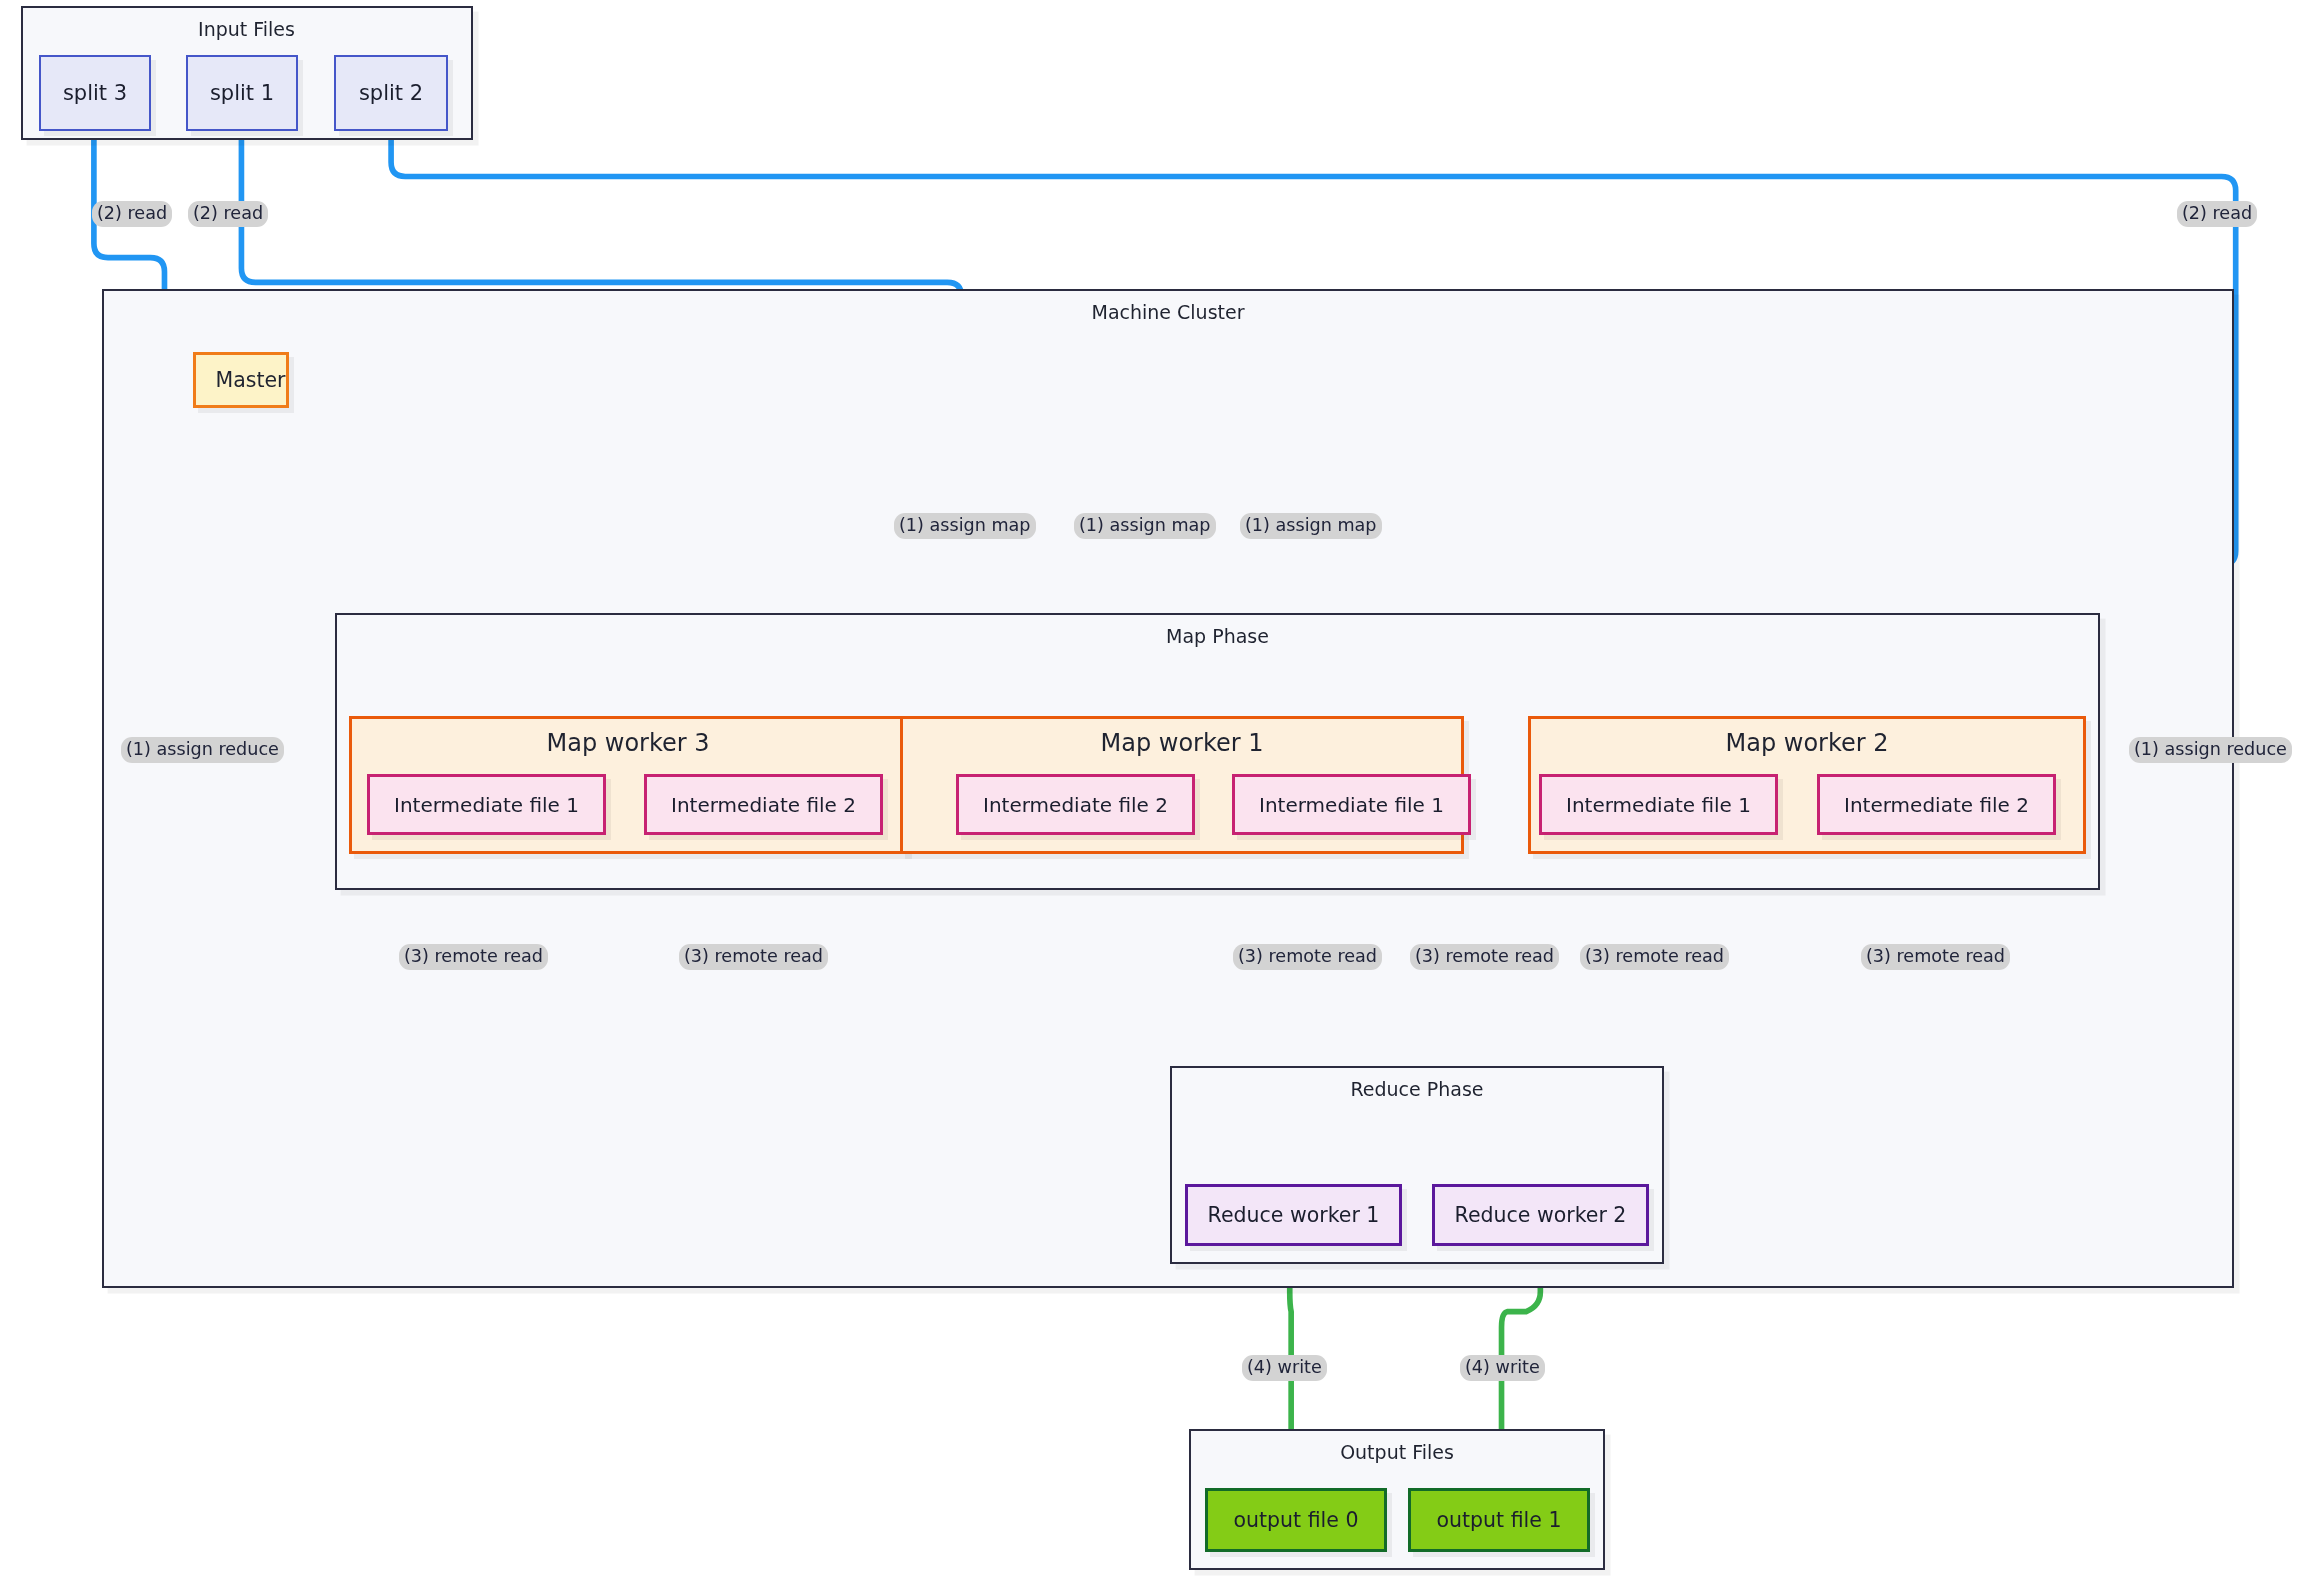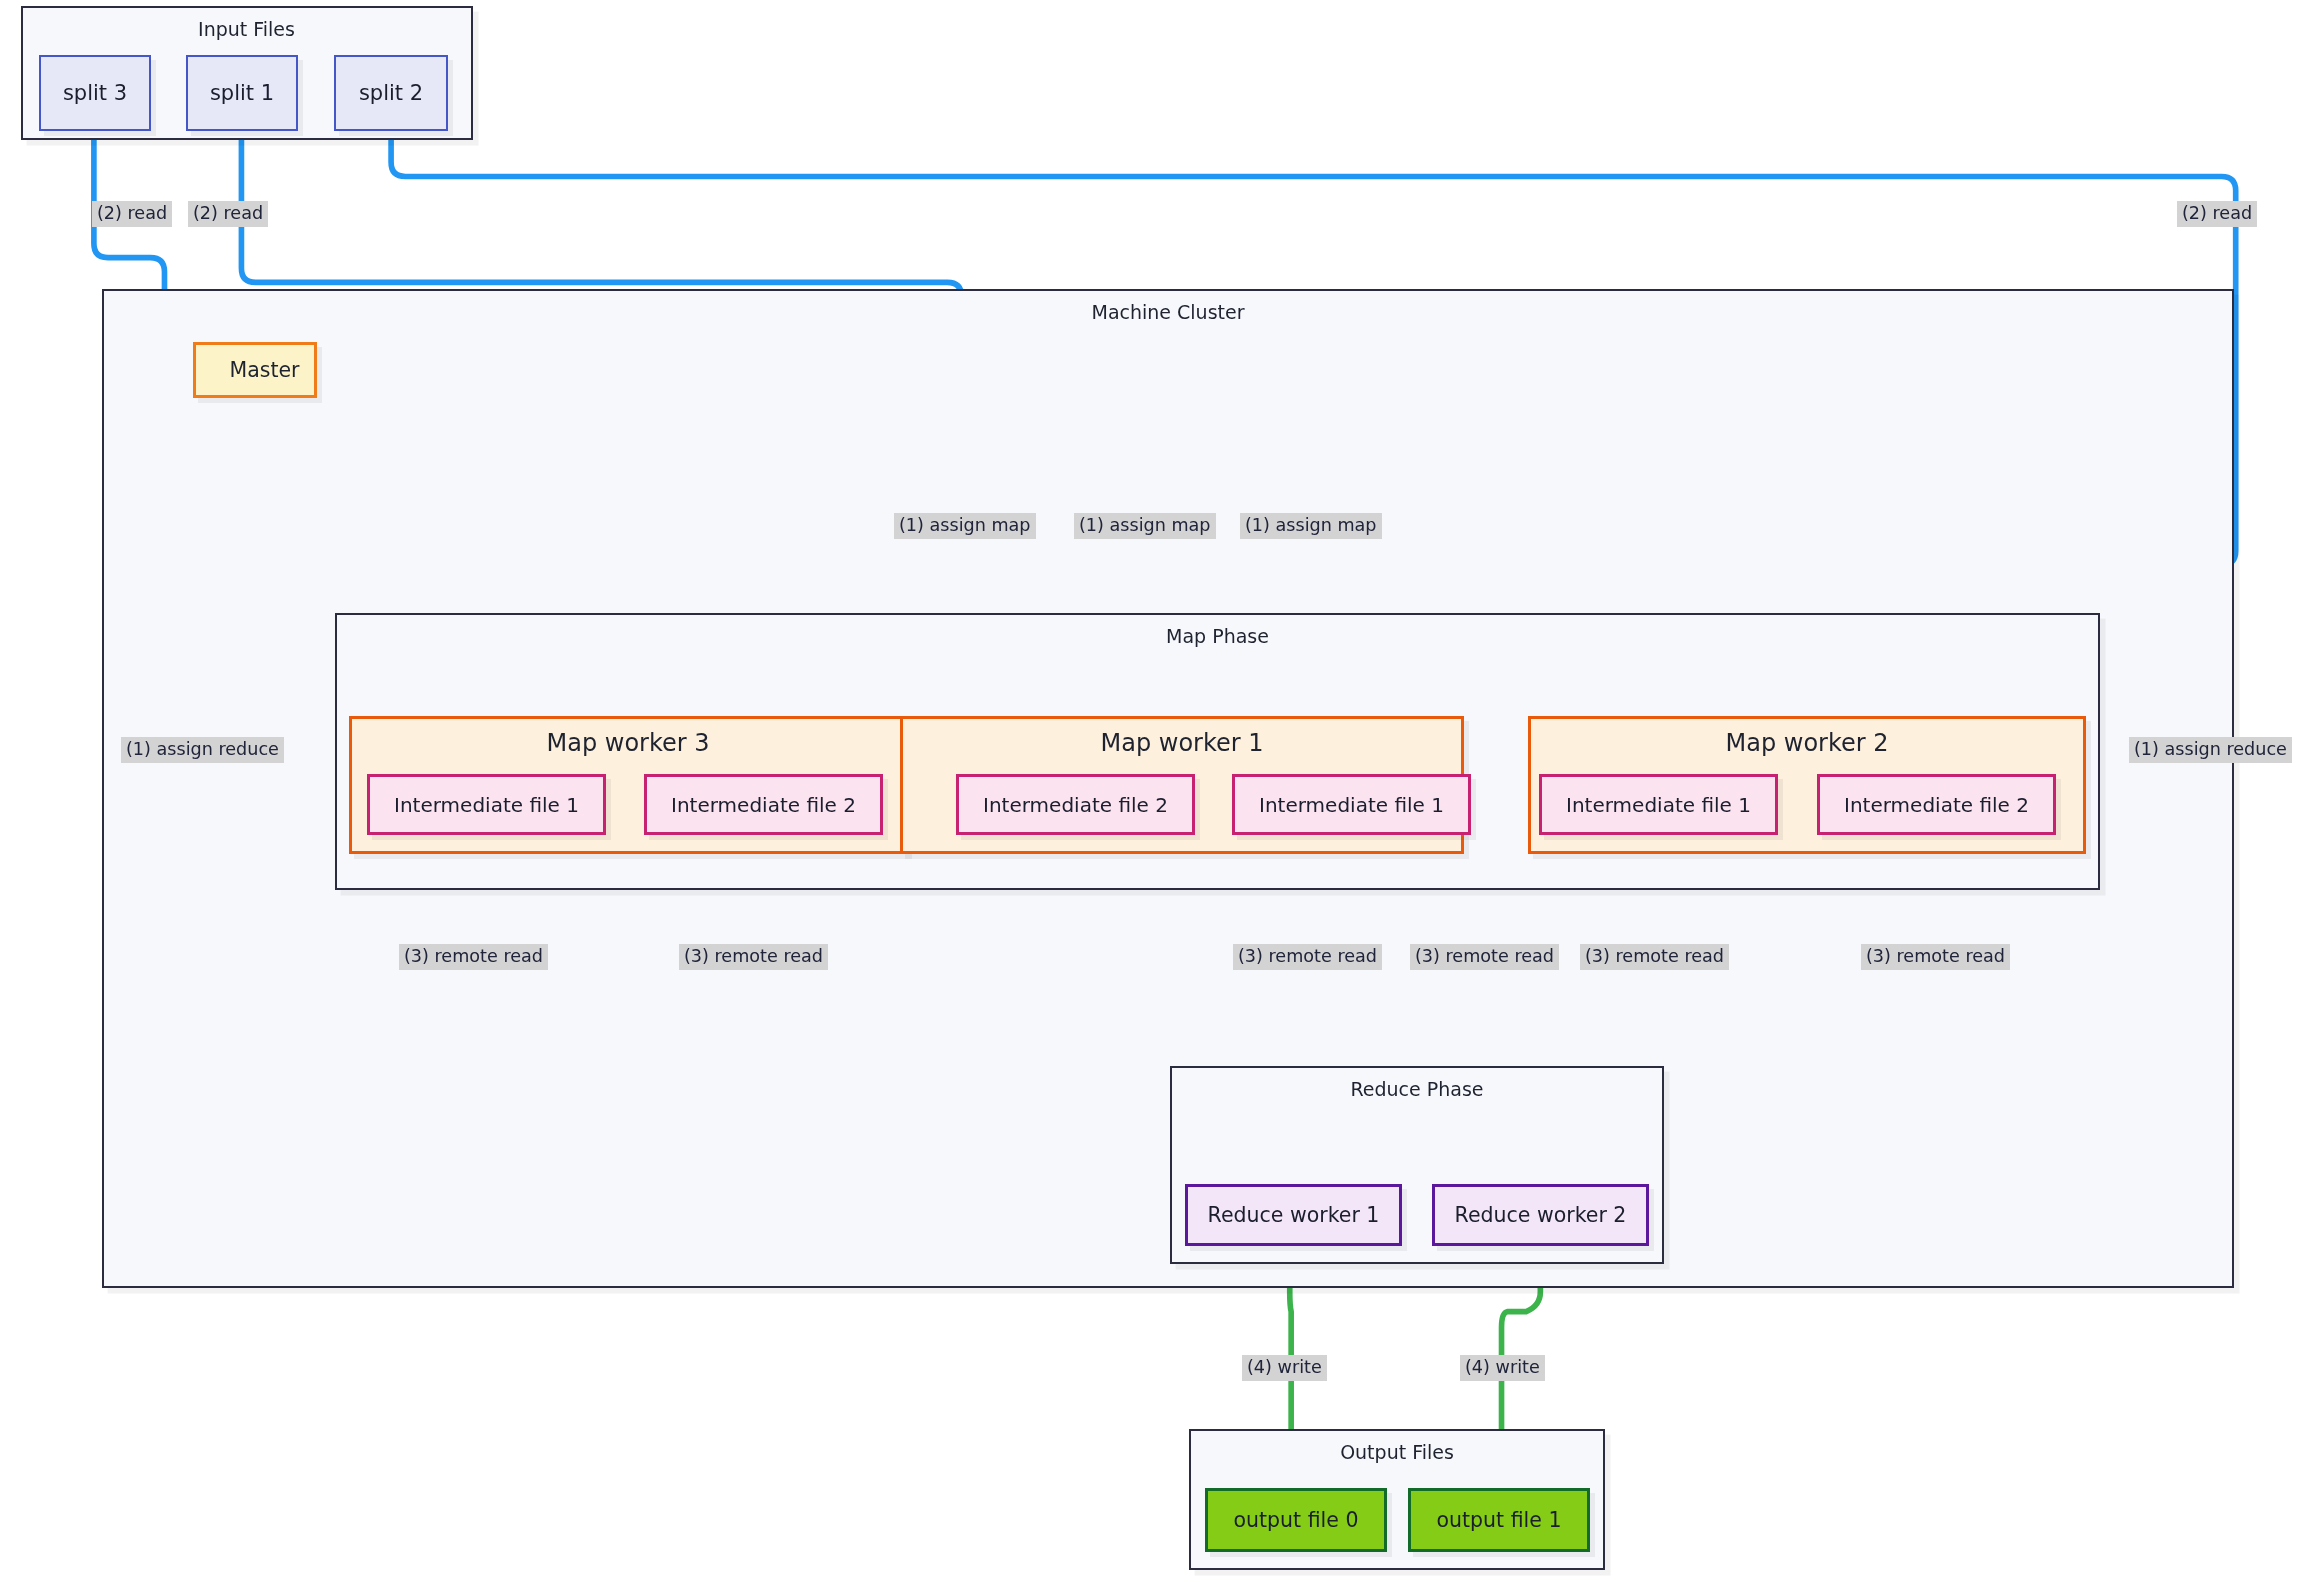--- a/index.html
+++ b/index.html
@@ -16,21 +16,21 @@
         text-align:center;box-shadow:5px 5px 0 rgba(0,0,0,0.055);}
   .split{background:#e6e8f8;border:2.8px solid #4556c9;font-size:21px;color:#1b1e2e;}
   .master{background:#fdf3c8;border:3.5px solid #f07c19;font-size:20.5px;color:#1f2330;}
   .mapworker{background:#fdf0dd;border:3.5px solid #ea5a0b;}
   .mw-title{position:absolute;left:0;right:0;top:10px;text-align:center;font-size:24px;color:#1f2330;}
   .interfile{background:#fbe3ef;border:3.5px solid #c72272;font-size:20px;color:#1b1e2e;}
   .reduceworker{background:#f3e6f8;border:3.5px solid #5b189c;font-size:20.5px;color:#1b1e2e;}
   .outfile{background:#84cc16;border:3.5px solid #126b28;font-size:20.5px;color:#1b1e2e;}
 
   .elabel{position:absolute;background:#d3d3d3;color:#20243a;font-size:17.6px;
-          padding:2.1px 5px;white-space:nowrap;line-height:1.22;}
+          padding:2.1px 5px;white-space:nowrap;line-height:1.22;border-radius:11px;}
 </style>
 </head>
 <body>
 
 <div id="stage">
 
   <svg id="wires" viewBox="0 0 3285 2241">
     <defs>
       <marker id="ah-blue" markerWidth="9" markerHeight="9" refX="3.2" refY="4.5" orient="auto">
         <path d="M0,0 L8,4.5 L0,9 z" fill="#2196f3"></path>
@@ -106,21 +106,21 @@
     <span>split 1</span>
   </div>
   <div class="node split" style="left:322px;top:55px;width:114px;height:76px;">
     <span>split 2</span>
   </div>
 
   <div class="cluster" style="left:90px;top:289px;width:2132px;height:999px;">
     <div class="cluster-title" style="top:10px;">Machine Cluster</div>
   </div>
 
-  <div class="node master" style="left:181px;top:342px;width:124px;height:56px;padding-left:19px;">
+  <div class="node master" style="left:181px;top:352px;width:96px;height:56px;padding-left:19px;">
     <span>Master</span>
   </div>
 
   <div class="cluster" style="left:323px;top:613px;width:1765px;height:277px;">
     <div class="cluster-title" style="top:10px;">Map Phase</div>
   </div>
 
   <div class="node mapworker" style="left:337px;top:716px;width:558px;height:138px;">
     <div class="mw-title">Map worker 3</div>
   </div>

